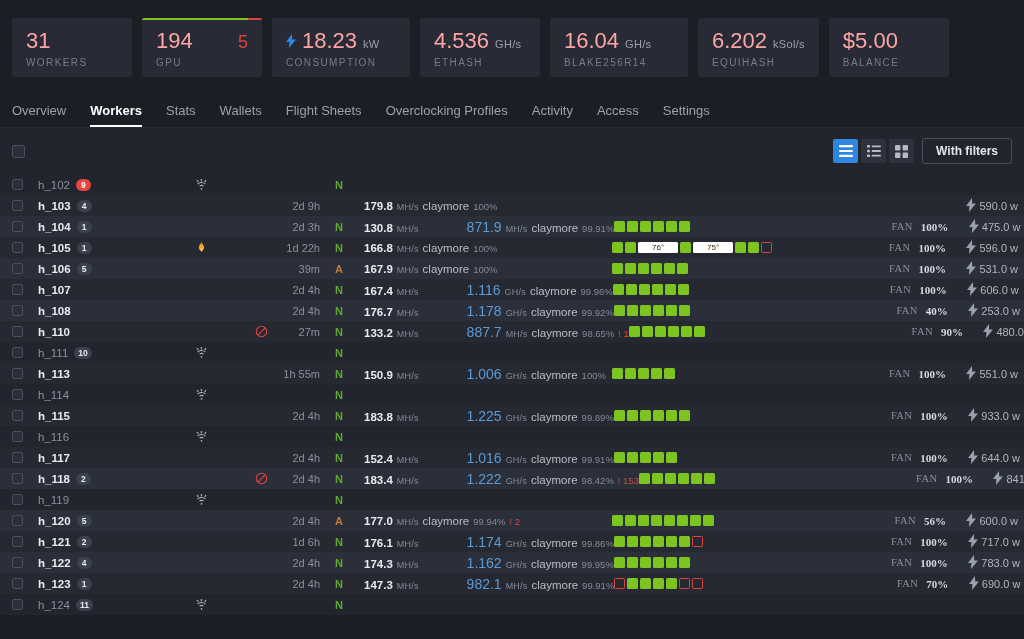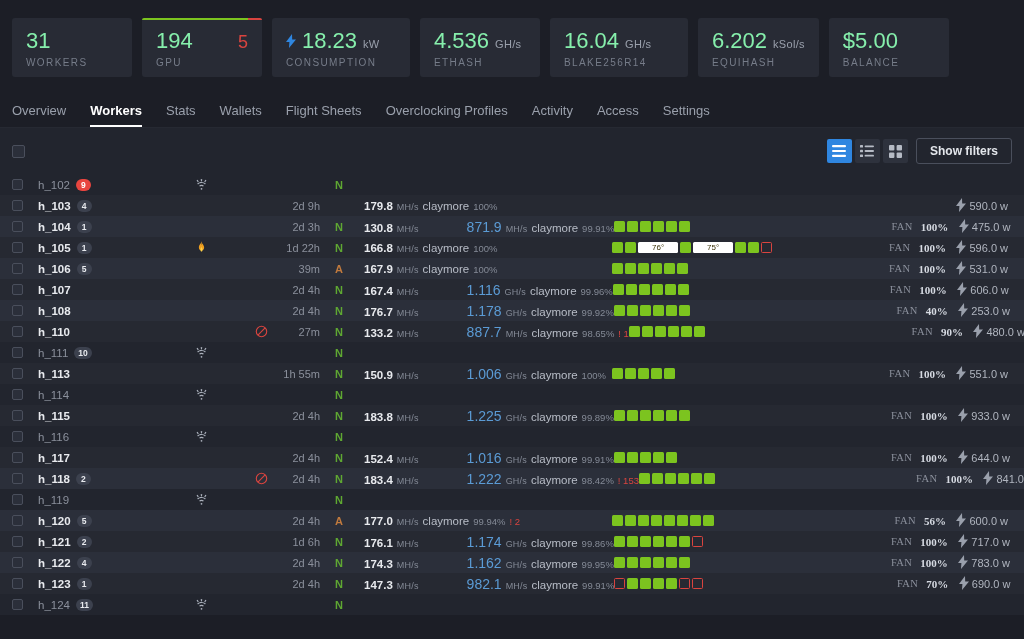--- a/index.html
+++ b/index.html
@@ -28,21 +28,21 @@
   }
   .stat-card.wide{ min-width:138px; }
   .stat-topbar{
     position:absolute; left:0; right:0; top:0; height:2px;
     display:flex; border-radius:3px 3px 0 0; overflow:hidden;
   }
   .stat-topbar .seg-ok{ background:#7cc41f; flex:1 1 auto; }
   .stat-topbar .seg-bad{ background:#d9443f; width:14px; flex:0 0 14px; }
   .stat-row{ display:flex; align-items:baseline; gap:6px; white-space:nowrap; }
   .stat-val{
-    font-size:22px; font-weight:400; color:#86efac; letter-spacing:0px;
+    font-size:22px; font-weight:400; color:#fca5a5; letter-spacing:0px;
     line-height:26px;
   }
   .stat-unit{ font-size:11px; color:#9aa0ac; letter-spacing:.3px; }
   .stat-sub{
     font-size:10px; color:#767c89; letter-spacing:1.4px;
     margin-top:3px; text-transform:uppercase;
   }
   .stat-badge-red{ font-size:18px; color:#d9443f; margin-left:auto; padding-left:26px; }
 
   
@@ -139,21 +139,21 @@
   }
   .gsq.warn{
     background:#ffffff; width:auto; min-width:11px; height:11px; padding:0 14px;
     color:#3a3206; font-size:8px; font-weight:normal;
     display:flex; align-items:center; justify-content:center; border-radius:1.5px;
   }
   .gsq.bad{ background:transparent; border:1px solid #d9443f; }
   .c-fan{ flex:0 0 84px; display:flex; align-items:center; justify-content:flex-end; gap:8px;font-family:Liberation Serif, serif; }
   .fanlbl{ font-size:10.5px; color:#8b909c; letter-spacing:.4px; }
   .fanval{ font-size:11px; font-weight:bold; color:#d6dae2; }
-  .c-pwr{ flex:0 0 78px; display:flex; align-items:center; justify-content:flex-end; gap:3px; padding-right:16px; }
+  .c-pwr{ flex:0 0 78px; display:flex; align-items:center; justify-content:flex-end; gap:3px; padding-right:6px; }
   .pwrval{ font-size:11px; color:#b0b5bf; }
   .pwrbolt{ color:#9aa0ac; font-size:10px; }
 
   .icon-off svg,.icon-flame svg,.icon-ban svg{ display:block; }
 </style>
 </head>
 <body>
 
 <div class="stats-strip" id="stats-strip">
     <div class="stat-card">
@@ -254,21 +254,21 @@
           <svg width="13" height="13" viewBox="0 0 13 13">
             <g fill="#b6bbc5">
   <rect x="0" y="0" width="5.4" height="5.4" rx="1"></rect>
               <rect x="7.6" y="0" width="5.4" height="5.4" rx="1"></rect>
   <rect x="0" y="7.6" width="5.4" height="5.4" rx="1"></rect>
               <rect x="7.6" y="7.6" width="5.4" height="5.4" rx="1"></rect>
             </g>
           </svg>
         </div>
       </div>
-    <button class="showfilters">Show filters</button>
+    <button class="showfilters">With filters</button>
   </div>
 </div>
 
 <div class="table" id="workers-table">
     <div class="row dim">
       <div class="c-chk">
         <div class="chk"></div>
       </div>
       <div class="c-name">
       <span class="wname off">h_102</span>

